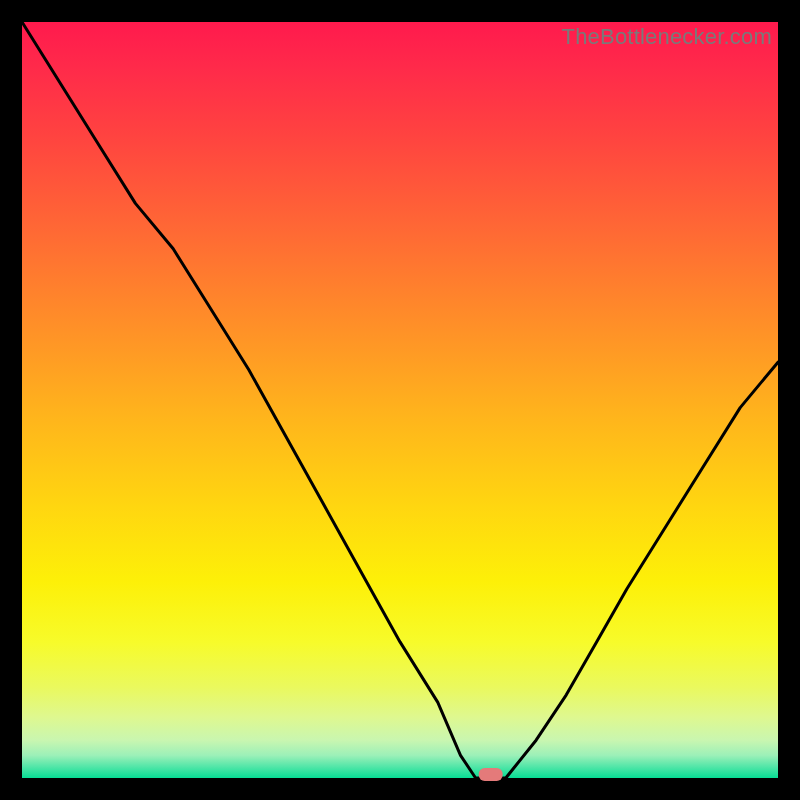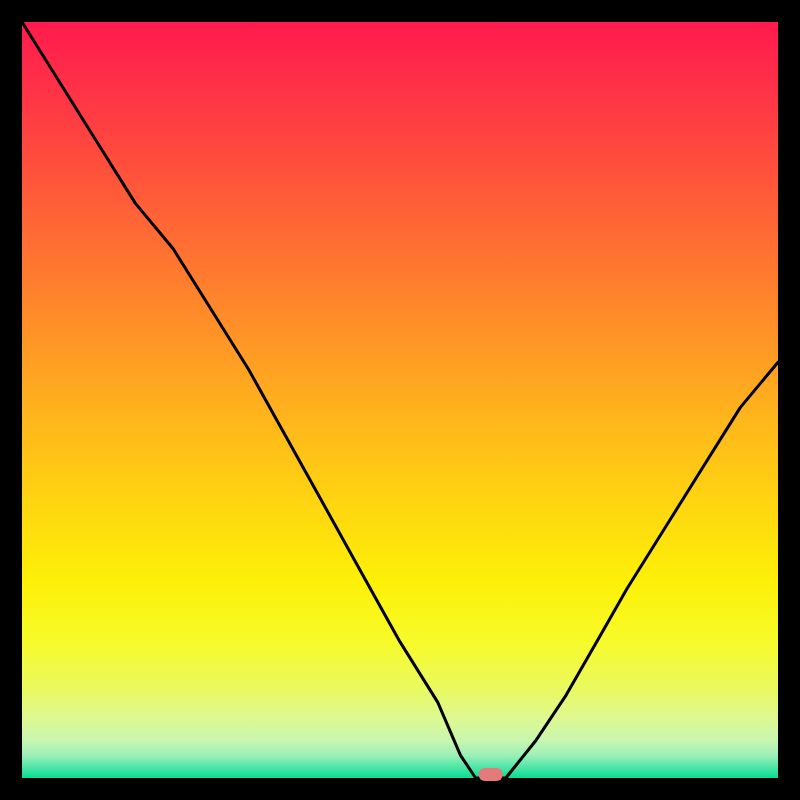--- a/index.html
+++ b/index.html
@@ -71,18 +71,19 @@
   .marker {
     fill: #e47a7a;
     stroke: none;
   }
 </style>
 </head>
 <body>
 
 <div class="frame">
   <div class="plot-area">
+    <span class="source-label">TheBottlenecker.com</span>
     <svg class="curve" viewBox="0 0 756 756" preserveAspectRatio="none">
       <path class="curve-path" d="M0.0 0.0 L37.8 60.5 L75.6 121.0 L113.4 181.4 L151.2 226.8 L189.0 287.3 L226.8 347.8 L264.6 415.8 L302.4 483.8 L340.2 551.9 L378.0 619.9 L415.8 680.4 L438.5 733.3 L453.6 756.0 L468.7 756.0 L483.8 756.0 L514.1 718.2 L544.3 672.8 L574.6 619.9 L604.8 567.0 L642.6 506.5 L680.4 446.0 L718.2 385.6 L756.0 340.2"></path>
       <rect class="marker" rx="6" ry="6" y="746" width="24" height="13" x="456.7"></rect>
     </svg>
   </div>
 </div>
 
 </body></html>

